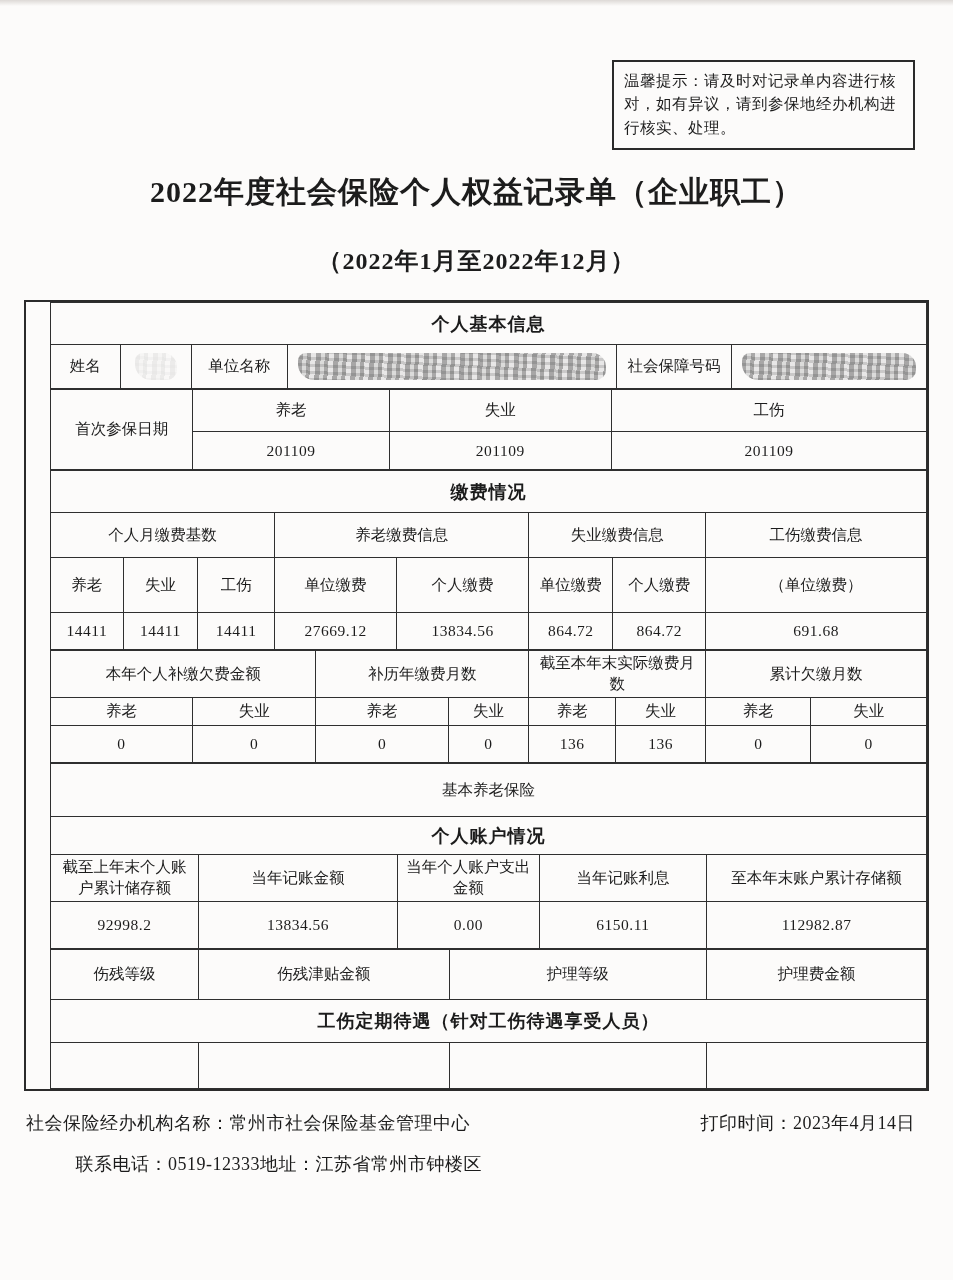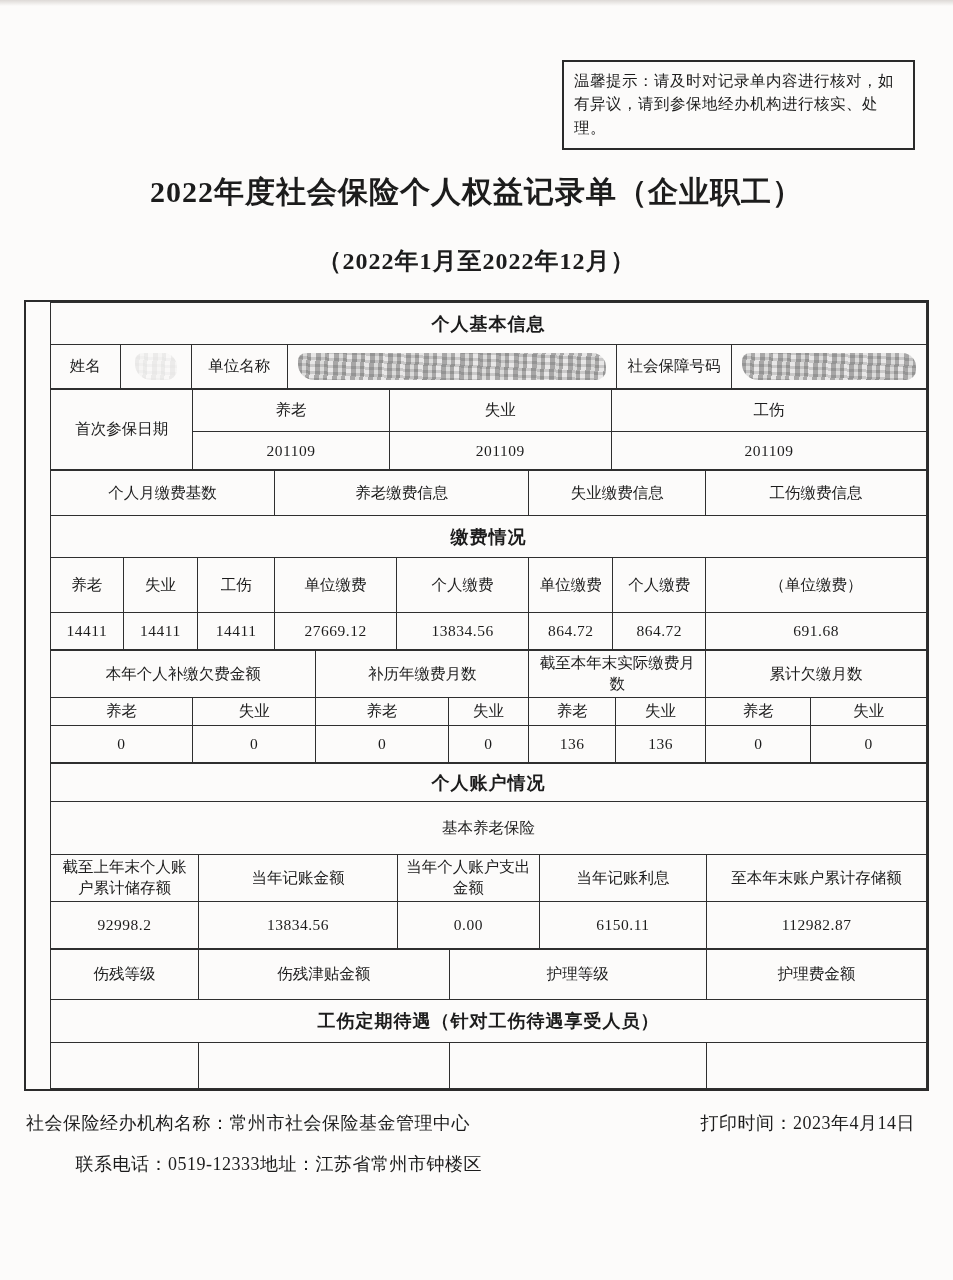--- a/index.html
+++ b/index.html
@@ -15,21 +15,21 @@
     overflow: hidden;
   }
   .scan-edge {
     position: absolute; top: 0; left: 0; right: 0; height: 6px;
     background: linear-gradient(#ddd9d6, rgba(250,250,250,0));
   }
   .notice-box {
     position: absolute;
     top: 60px;
     right: 38px;
-    width: 353px;
+    width: 303px;
     border: 2px solid #2a2a2a;
     background: #fcfbfa;
     padding: 7px 4px 9px 10px;
     font-size: 15.5px;
     line-height: 1.5;
     letter-spacing: 0.5px;
   }
   .doc-title {
     margin-top: 172px;
     text-align: center;
@@ -178,27 +178,27 @@
           <col style="width:8.5%">
           <col style="width:8.8%">
         <col style="width:13.9%">
           <col style="width:15.1%">
           <col style="width:9.6%">
         <col style="width:10.6%">
           <col style="width:25.2%">
       </colgroup>
       <tbody>
           <tr>
+        <td class="section-hd" colspan="8" style="height:42px">缴费情况</td>
+      </tr>
+      <tr>
         <td colspan="3" style="height:45px">个人月缴费基数</td>
         <td colspan="2">养老缴费信息</td>
         <td colspan="2">失业缴费信息</td>
         <td>工伤缴费信息</td>
-      </tr>
-      <tr>
-        <td class="section-hd" colspan="8" style="height:42px">缴费情况</td>
       </tr>
       <tr>
         <td style="height:55px">养老</td>
         <td>失业</td>
         <td>工伤</td>
         <td>单位缴费</td>
         <td>个人缴费</td>
         <td>单位缴费</td>
         <td>个人缴费</td>
         <td>（单位缴费）</td>
@@ -260,24 +260,24 @@
     <table>
       <colgroup>
         <col style="width:16.9%">
           <col style="width:22.7%">
           <col style="width:16.2%">
         <col style="width:19.1%">
           <col style="width:25.1%">
       </colgroup>
       <tbody>
           <tr>
+        <td colspan="5" style="height:53px">基本养老保险</td>
+      </tr>
+      <tr>
         <td class="section-hd" colspan="5" style="height:38px">个人账户情况</td>
-      </tr>
-      <tr>
-        <td colspan="5" style="height:53px">基本养老保险</td>
       </tr>
       <tr>
         <td style="height:46px">截至上年末个人账户累计储存额</td>
         <td>当年记账金额</td>
         <td>当年个人账户支出金额</td>
         <td>当年记账利息</td>
         <td>至本年末账户累计存储额</td>
       </tr>
       <tr>
         <td class="num" style="height:47px">92998.2</td>

